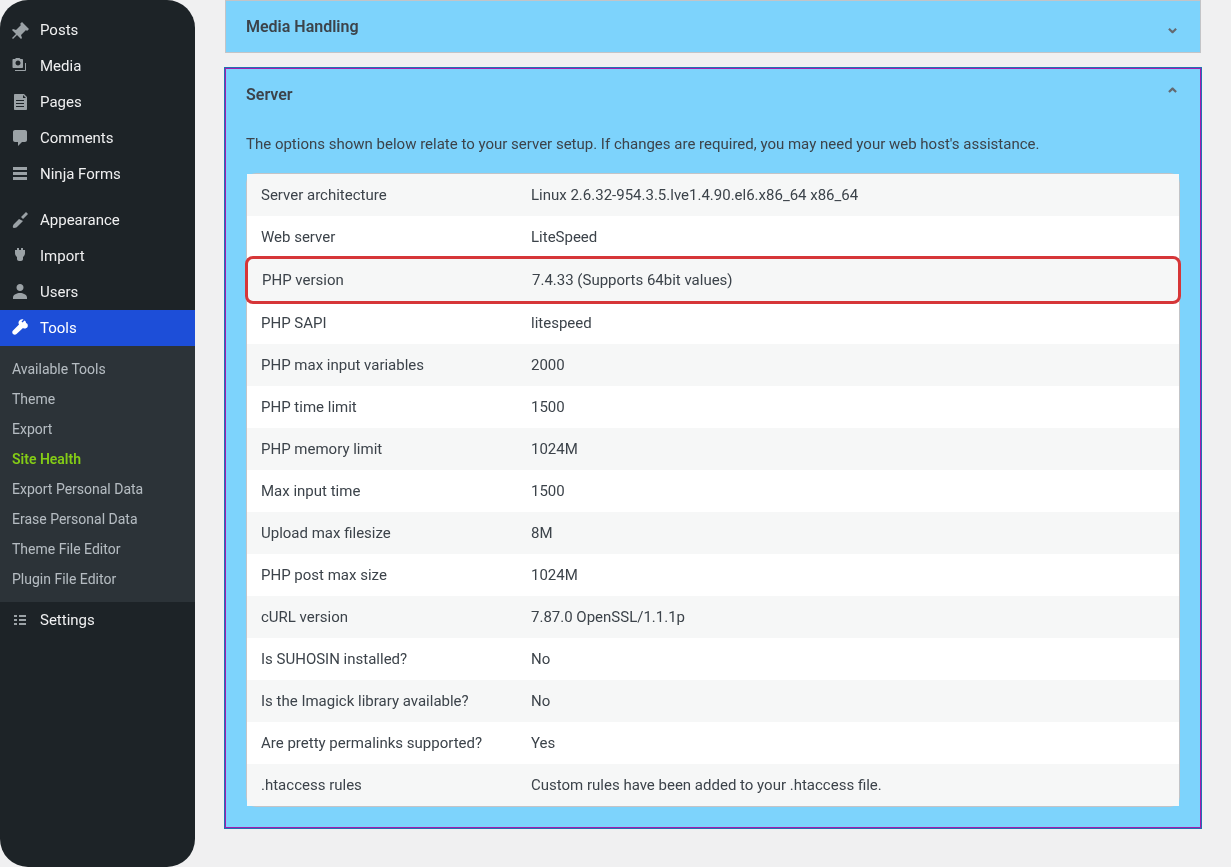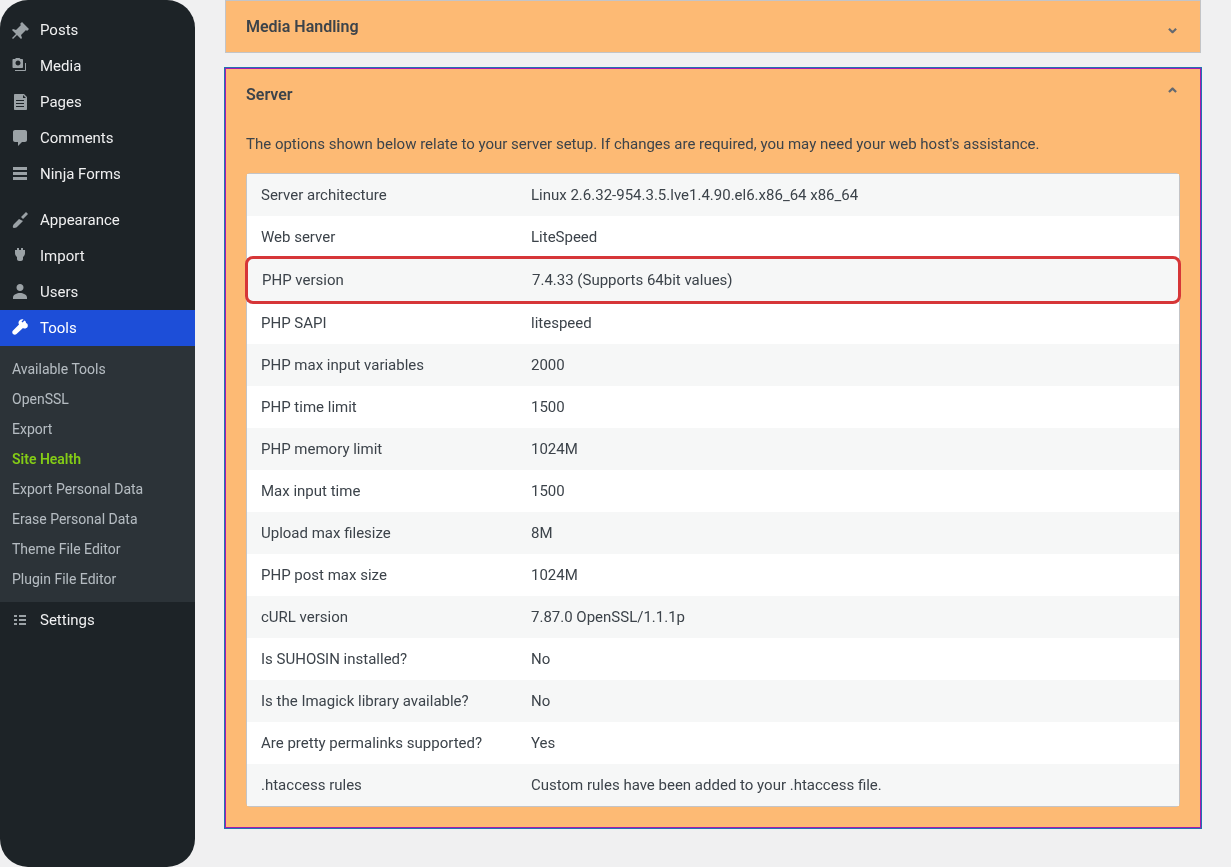--- a/index.html
+++ b/index.html
@@ -11,28 +11,28 @@
 .menu-item.current { background: #1d4ed8; color: #fff; position: relative; text-align: right; }
 .menu-item.current .micon { color: #fff; }
 .menu-item.current::after { content: ""; position: absolute; right: -8px; top: 50%; margin-top: -8px; border: 8px solid transparent; border-right-color: #f0f0f1; }
 .submenu { background: #2c3338; padding: 8px 0; }
 .sub-item { padding: 7px 12px; font-size: 14px; color: rgba(240,246,252,.7); cursor: pointer; }
 .sub-item.current { color: #84cc16; font-weight: 600; }
 .menu-separator { height: 10px; }
 
 .main { flex: 1; background: #f0f0f1; overflow-y: auto; padding: 0 30px 30px 30px; }
 
-.panel { background: #fdba74; border: 1px solid #c3c4c7; margin-bottom: 0; }
+.panel { background: #7dd3fc; border: 1px solid #c3c4c7; margin-bottom: 0; }
 .panel-header { display: flex; align-items: center; justify-content: space-between; padding: 15px 20px; font-size: 16px; font-weight: 600; cursor: pointer; }
 .panel-header .chev { font-size: 18px; color: #646970; }
 .panel.expanded { border: 1px solid #a21caf; box-shadow: 0 0 0 1px #2271b1; }
 .panel-body { padding: 0 20px 20px 20px; }
 .panel-body .desc { padding: 15px 0 20px 0; font-size: 15px; color: #3c434a; }
 
-.info-table { border: 1px solid #c3c4c7; border-radius: 4px; }
+.info-table { border: 1px solid #c3c4c7; border-radius: 10px; }
 .info-row { display: flex; padding: 12px 14px; font-size: 15px; }
 .info-row:nth-child(odd) { background: #f6f7f7; }
 .info-row:nth-child(even) { background: #fff; }
 .info-label { width: 270px; flex-shrink: 0; }
 .info-value { flex: 1; }
 .highlight-row { border: 3px solid #d63638; border-radius: 8px; margin: -2px -2px; position: relative; }
 
 svg { width: 20px; height: 20px; fill: currentColor; }
 </style>
 </head>
@@ -107,21 +107,21 @@
   <div class="menu-item current">
     <span class="micon">
         <svg viewBox="0 0 20 20">
           <path d="M16 5c0-1-.5-2-1.5-2.5l-2 2-1-1 2-2C12.5 1 11 1 10 2c-1.5 1-2 3-1 4.5L3 12.5c-1 1-1 2.5 0 3.5s2.5 1 3.5 0L13 10c1.5 1 3.5.5 4.5-1 .5-1 .5-2.5-.5-3.5L16 5z"></path>
         </svg>
       </span>
     <span>Tools</span>
   </div>
   <div class="submenu">
     <div class="sub-item">Available Tools</div>
-    <div class="sub-item">OpenSSL</div>
+    <div class="sub-item">Theme</div>
     <div class="sub-item">Export</div>
     <div class="sub-item current">Site Health</div>
     <div class="sub-item">Export Personal Data</div>
     <div class="sub-item">Erase Personal Data</div>
     <div class="sub-item">Theme File Editor</div>
     <div class="sub-item">Plugin File Editor</div>
   </div>
   <div class="menu-item">
     <span class="micon">
         <svg viewBox="0 0 20 20">

